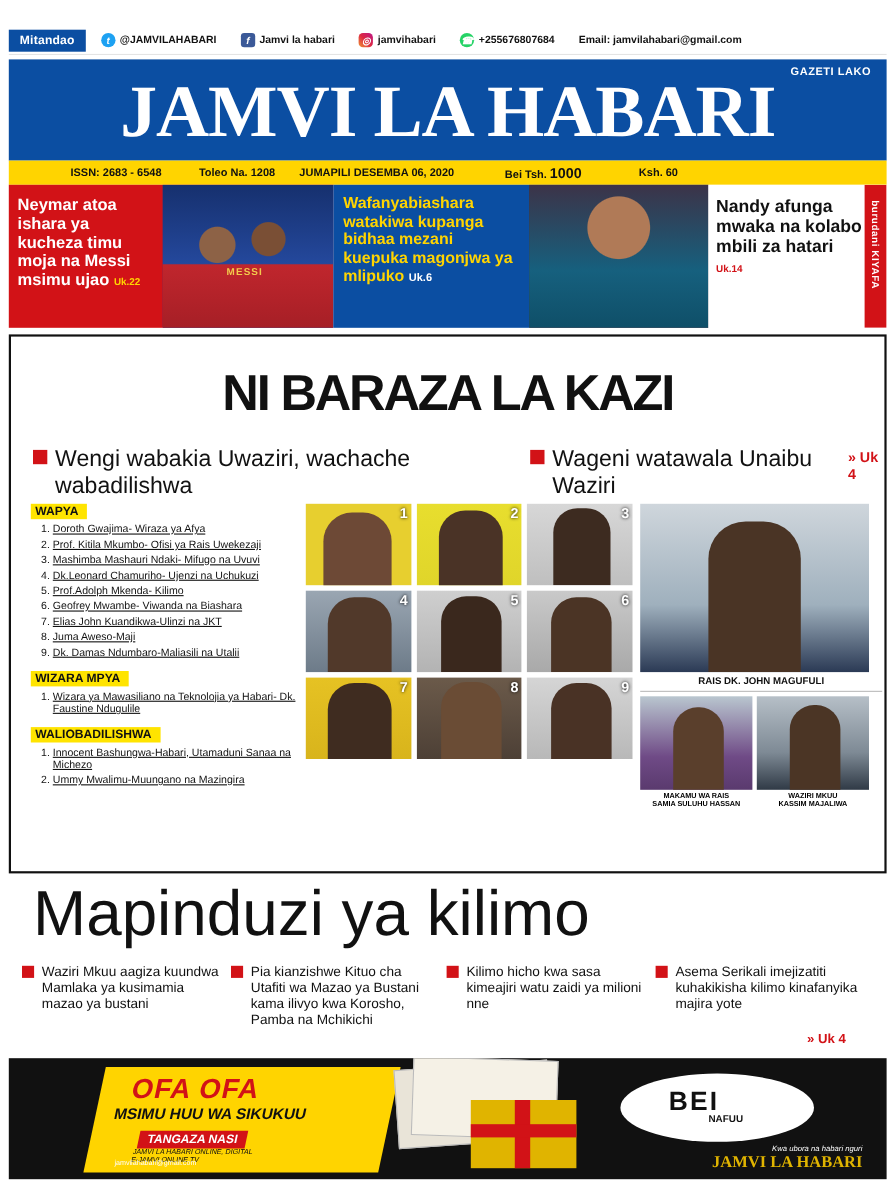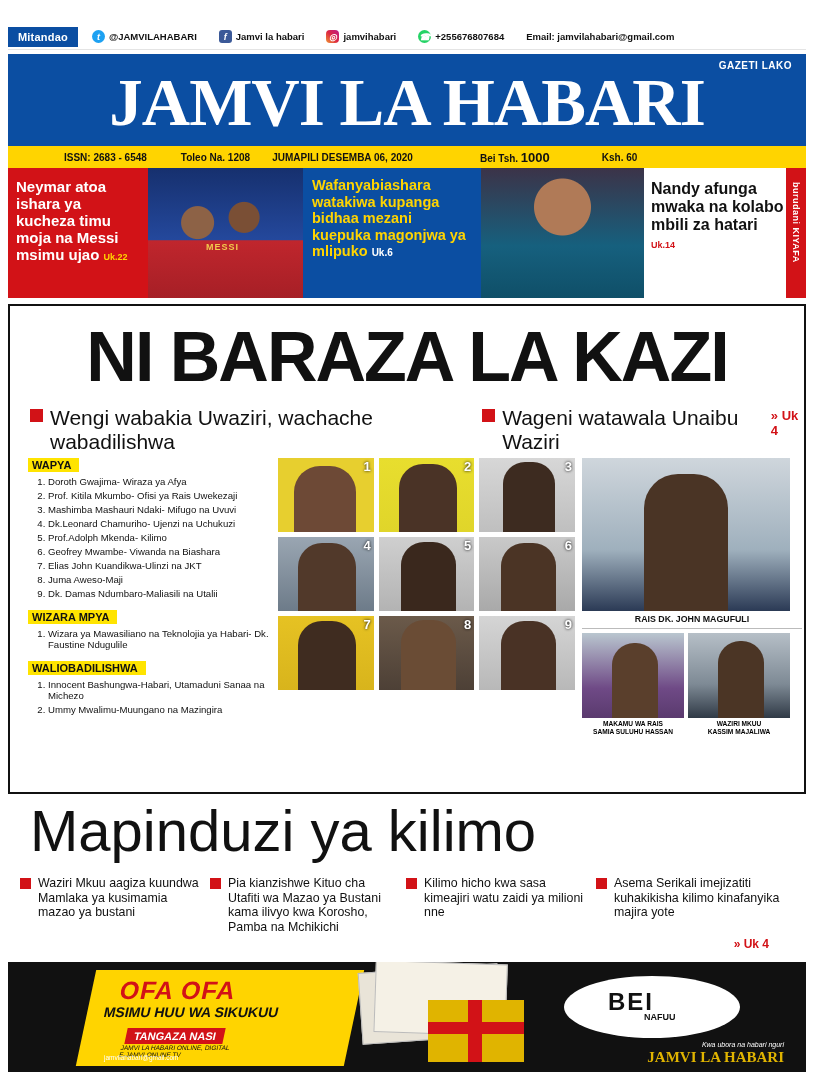--- a/index.html
+++ b/index.html
@@ -50,21 +50,21 @@
   
   .infostrip {
     position:absolute; left:8px; top:146px; width:798px; height:22px;
     background:#ffd400; color:#111; display:flex; align-items:center;
     font-size:10px; font-weight:bold;
   }
   .infostrip > div { white-space:nowrap; }
   .is-issn { margin-left:56px; }
   .is-toleo { margin-left:34px; }
   .is-date { margin-left:22px; }
-  .is-bei { margin-left:67px; }
+  .is-bei { margin-left:46px; }
   .is-bei b { font-size:13px; }
   .is-ksh { margin-left:52px; }
   .is-web { margin-left:30px; font-weight:bold;margin-top:44px; }
 
   
   .teasers { position:absolute; left:8px; top:168px; width:798px; height:130px; display:flex; }
   .teaser { position:relative; overflow:hidden; }
   .t1 { width:295px; background:#d21217; }
   .t1 .txt { position:absolute; left:8px; top:10px; width:128px; color:#fff;
              font-weight:bold; font-size:15px; line-height:17px; }
@@ -99,34 +99,34 @@
               color:#fff; font-size:9px; font-weight:bold; }
   .t4 .side span { display:block; transform:rotate(90deg); transform-origin:left top;
                    position:absolute; left:15px; top:14px; white-space:nowrap; letter-spacing:.5px; }
 
   
   .mainbox { position:absolute; left:8px; top:304px; width:798px; height:490px;
              border:2px solid #111; background:#fff; }
   .headline {
     margin:16px 10px 0 10px; text-align:center;
     font-family:"Liberation Sans", sans-serif;
-    font-weight:bold; font-size:70px; line-height:70px; letter-spacing:-2px;
+    font-weight:bold; font-size:46px; line-height:70px; letter-spacing:-2px;
     color:#111; white-space:nowrap;
   }
   .subrow { display:flex; margin:14px 0 0 20px; align-items:flex-start; }
   .sub { display:flex; align-items:flex-start; font-size:21px; color:#111; }
   .sq { width:13px; height:13px; background:#d21217; margin-right:7px; margin-top:3px; flex:none; }
   .sub2 { margin-left:42px; }
   .ukref { color:#d21217; font-weight:bold; font-size:13px; margin-left:12px; margin-top:2px; }
 
   
   .lists { position:absolute; left:18px; top:152px; width:244px; font-size:9.6px; color:#111; }
   .lbl { display:inline-block; background:#ffe400; font-weight:bold; font-size:11px;
          padding:1px 8px 1px 4px; margin-bottom:4px; }
-  ol.nl { margin:0 0 10px 0; padding-left:20px; }
+  ol.nl { margin:0 0 10px 0; padding-left:20px;text-decoration:underline; }
   ol.nl li { margin:0 0 2.5px 0; line-height:11.5px; }
 
   
   .grid { position:absolute; left:268px; top:152px; width:297px; }
   .grow { display:flex; gap:5px; margin-bottom:5px; }
   .cell { width:96px; height:74px; position:relative; overflow:hidden; background:#caa; }
   .cell .num { position:absolute; right:3px; top:1px; color:#fff; font-size:13px; font-weight:bold;
                text-shadow:0 0 3px #000; z-index:3; }
   .f1{ background:linear-gradient(180deg,#e7cf2f 0%,#e7cf2f 100%); }
   .f1:after{content:"";position:absolute;left:16px;top:8px;width:62px;height:70px;border-radius:26px 26px 0 0;background:#6d4936;}

